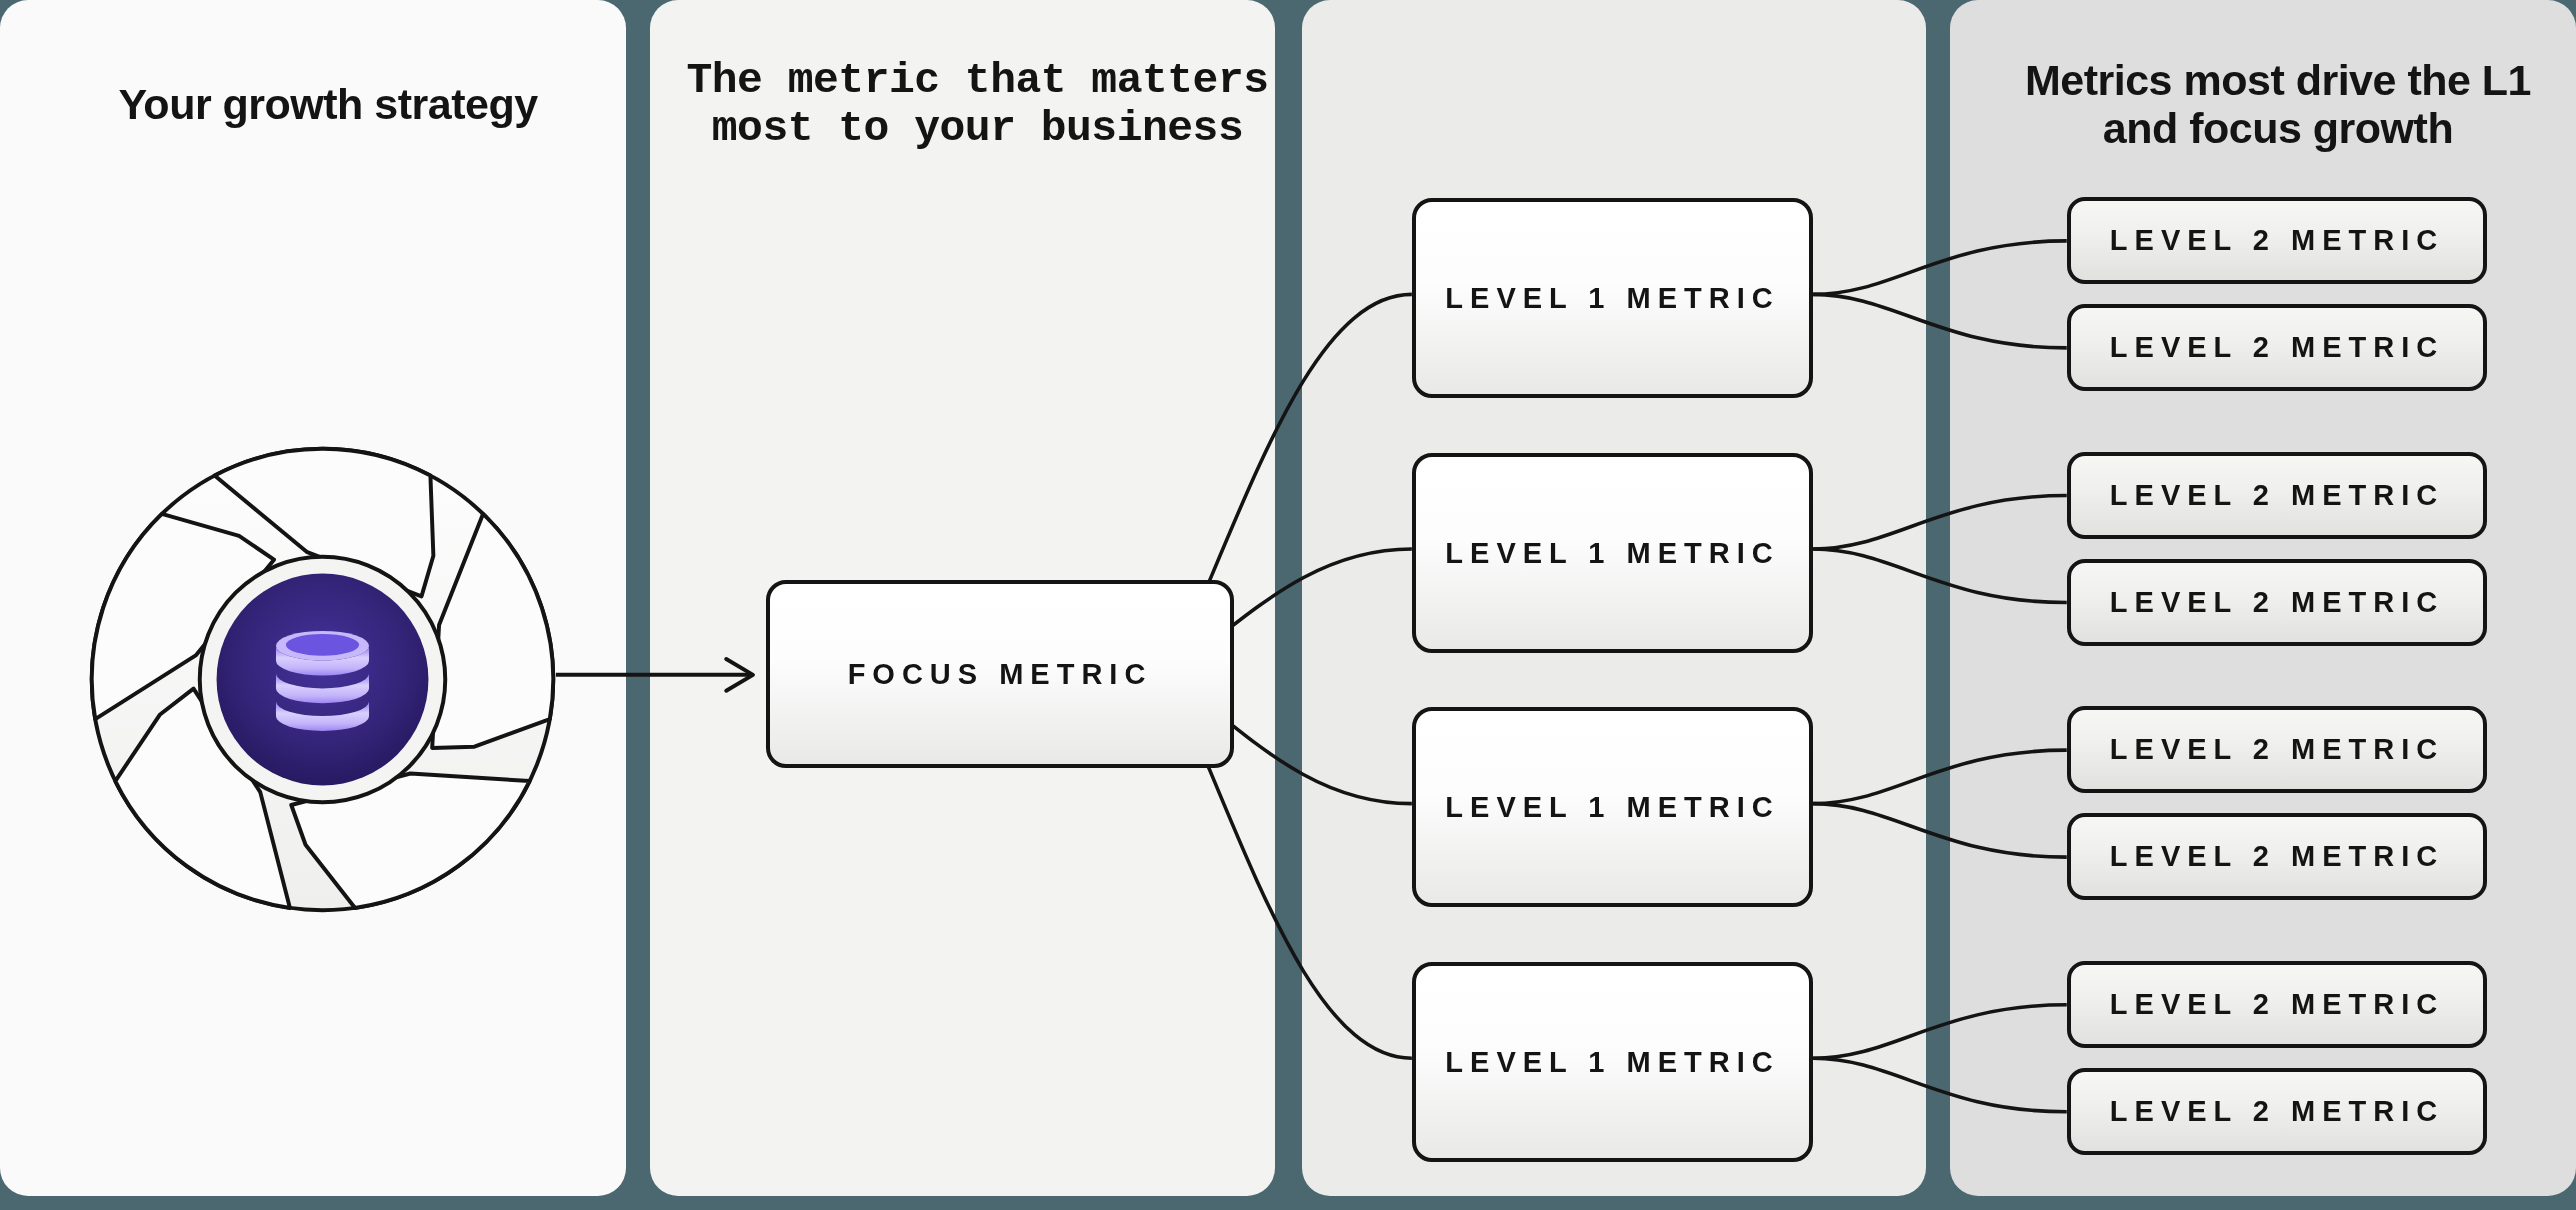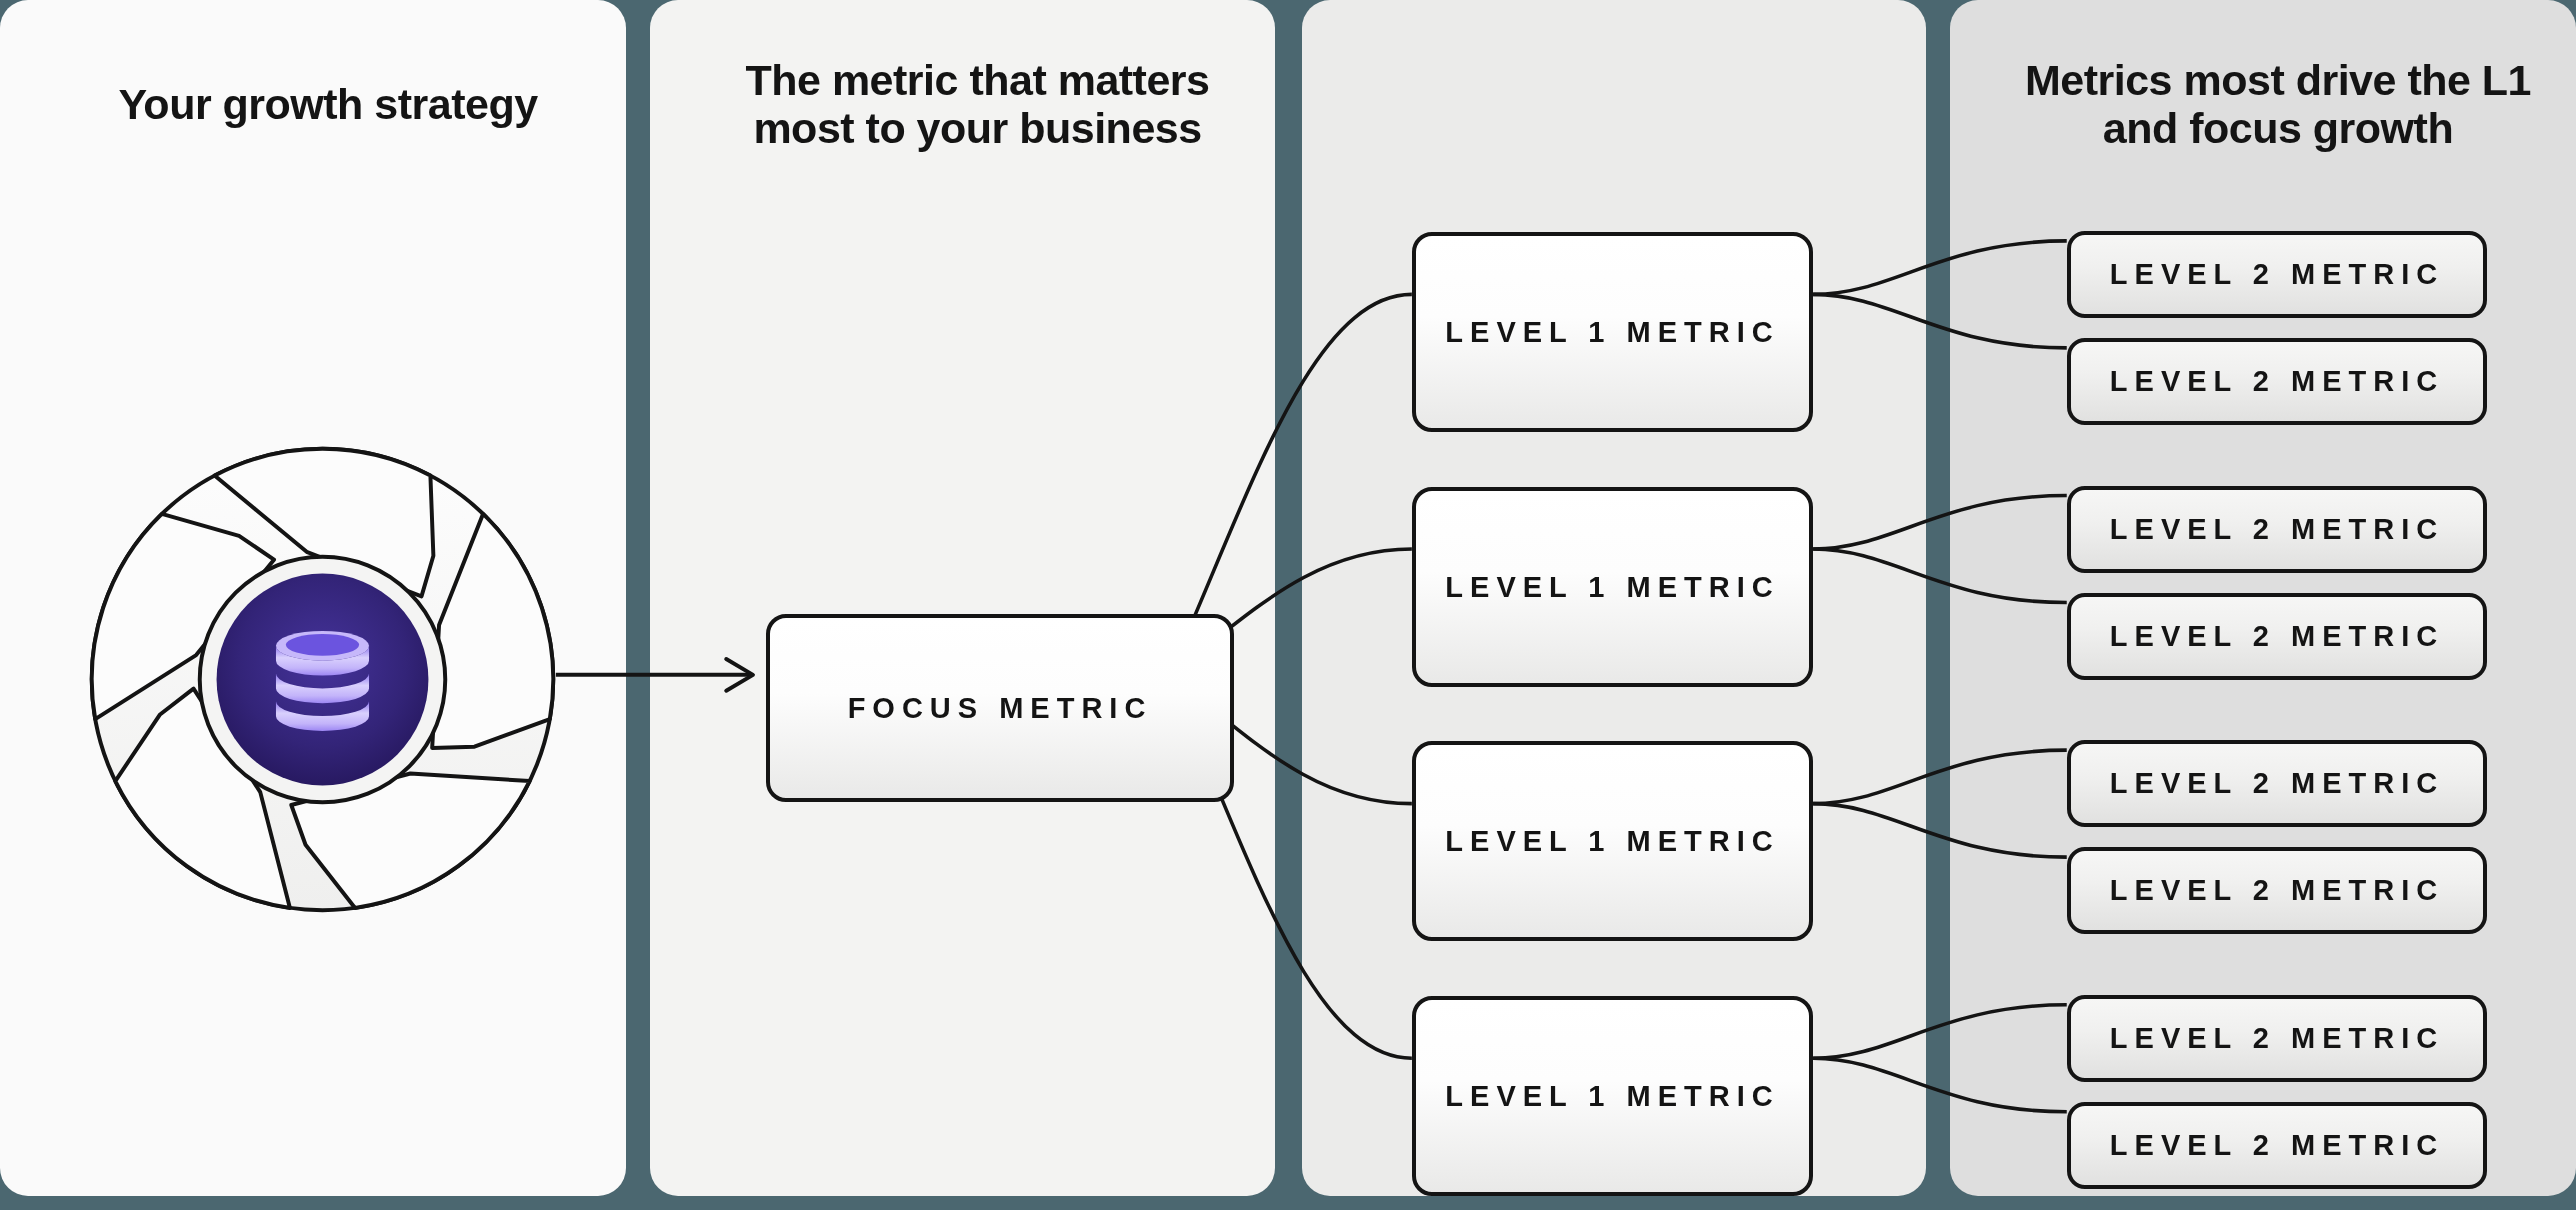--- a/index.html
+++ b/index.html
@@ -8,38 +8,37 @@
     width:2576px;height:1211px;
     background:var(--bg,#4B6770);
     overflow:hidden;
     font-family:"Liberation Sans","DejaVu Sans",sans-serif;
     color:var(--ink,#141414);
   }
   .panel{
     position:absolute;top:0;height:1196px;border-radius:28px;
   }
   .panel--1{left:0;width:626px;background:var(--panel1,#FAFAFA);}
-  .panel--2{left:650px;width:625px;background:var(--panel2,#F3F3F2);}
+  .panel--2{left:650px;width:625px;background:var(--panel2,#F3F3F2);font-family:Liberation Mono, monospace;}
   .panel--3{left:1302px;width:624px;background:var(--panel3,#EBEBEA);}
   .panel--4{left:1950px;width:626px;background:var(--panel4,#DEDEDE);}
   .panel-header{
     position:absolute;top:50px;left:0;right:0;height:109px;
     display:flex;flex-direction:column;align-items:center;justify-content:center;
     text-align:center;
     font-size:43px;line-height:1.1;font-weight:700;letter-spacing:-0.5px;padding-left:30px;
   }
   .node{
     position:absolute;
     border:4.5px solid var(--ink,#141414);
     border-radius:20px;
     display:flex;align-items:center;justify-content:center;
     box-sizing:border-box;
     font-weight:700;font-size:29px;letter-spacing:7px;
     background:linear-gradient(180deg,#ffffff 0%,#fdfdfd 42%,var(--nodeBottom,#E9E9E8) 100%);
-    margin-top:34px;
   }
   .node--focus{left:766px;top:580px;width:468px;height:188px;}
   .node--l1{left:1412px;width:401px;height:200px;}
   .node--l2{
     left:2067px;width:420px;height:87px;border-width:4px;border-radius:18px;
     background:linear-gradient(180deg,#f6f6f5 0%,#f0f0ef 40%,#e1e1e0 100%);
   }
   .connector-layer{position:absolute;left:0;top:0;}
   .flywheel{position:absolute;left:75px;top:432px;}
 </style>

